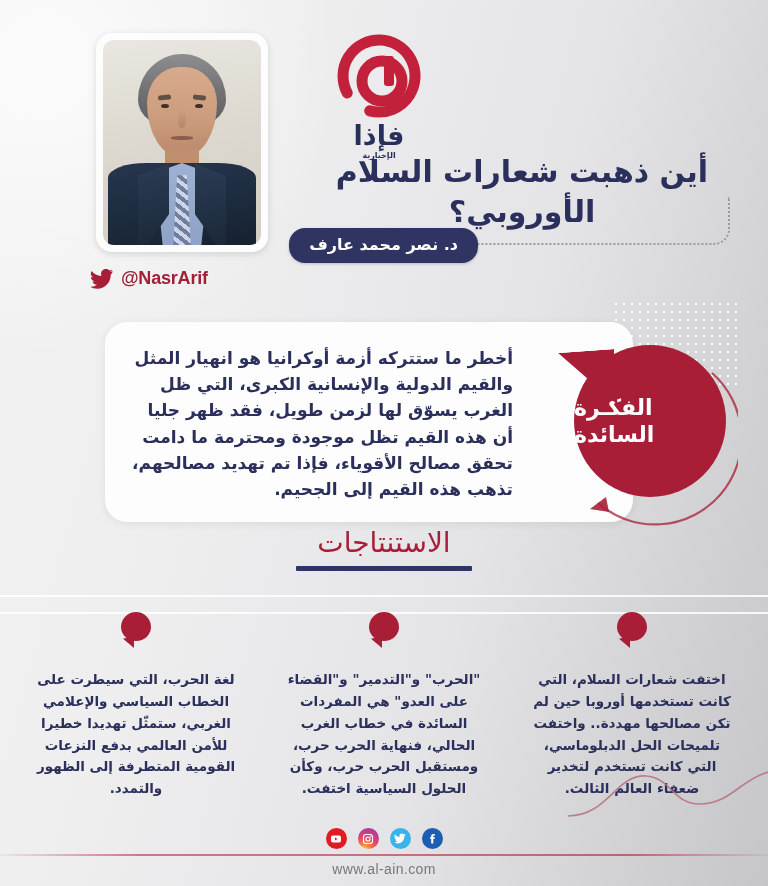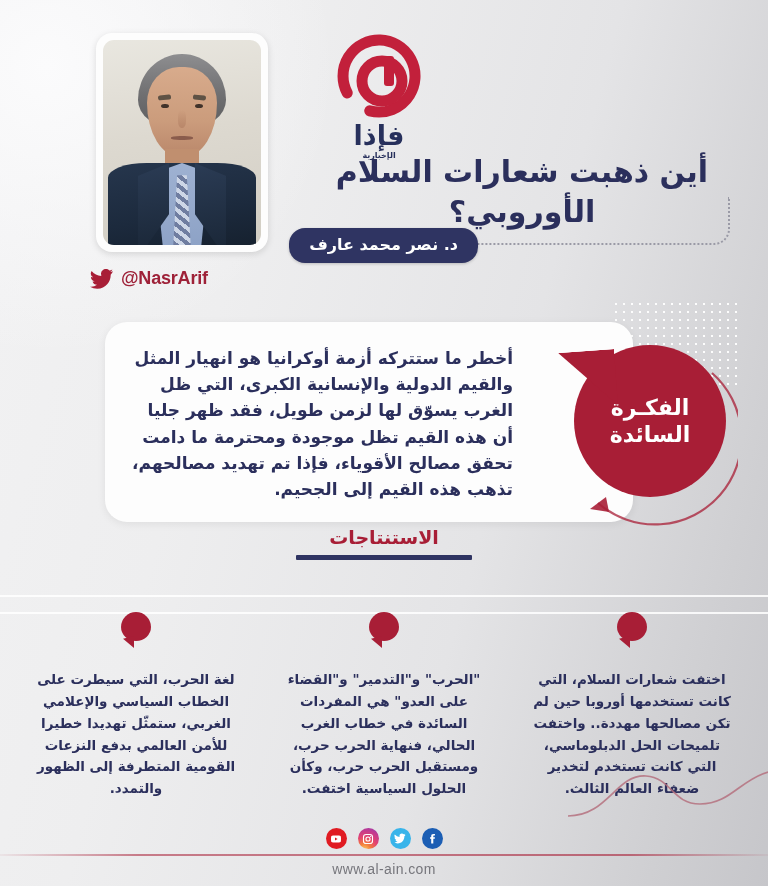--- a/index.html
+++ b/index.html
@@ -222,21 +222,21 @@
   }
 
   .idea-badge {
     position: absolute;
     right: 42px; top: 345px;
     width: 152px; height: 152px;
     background: #a81e36;
     border-radius: 50% 50% 50% 50%;
     display: flex;
     flex-direction: column;
-    align-items: center;
+    align-items: flex-end;
     justify-content: center;
     color: #ffffff;
     font-weight: 700;
     line-height: 1.24;
     font-size: 22px;
     letter-spacing: -0.3px;
   }
   .idea-badge::before {
     
     content: "";
@@ -255,22 +255,22 @@
   }
 
   
   .section-title-wrap {
     position: absolute;
     left: 0; right: 0; top: 526px;
     text-align: center;
   }
   .section-title {
     display: inline-block;
-    font-size: 19px;
-    font-weight: 700;
+    font-size: 28px;
+    font-weight: 400;
     color: #a81e36;
     letter-spacing: -0.3px;
     padding-bottom: 5px;
   }
   .section-rule {
     width: 176px; height: 5px;
     background: #2f3462;
     margin: 2px auto 0;
     border-radius: 1px;
   }

